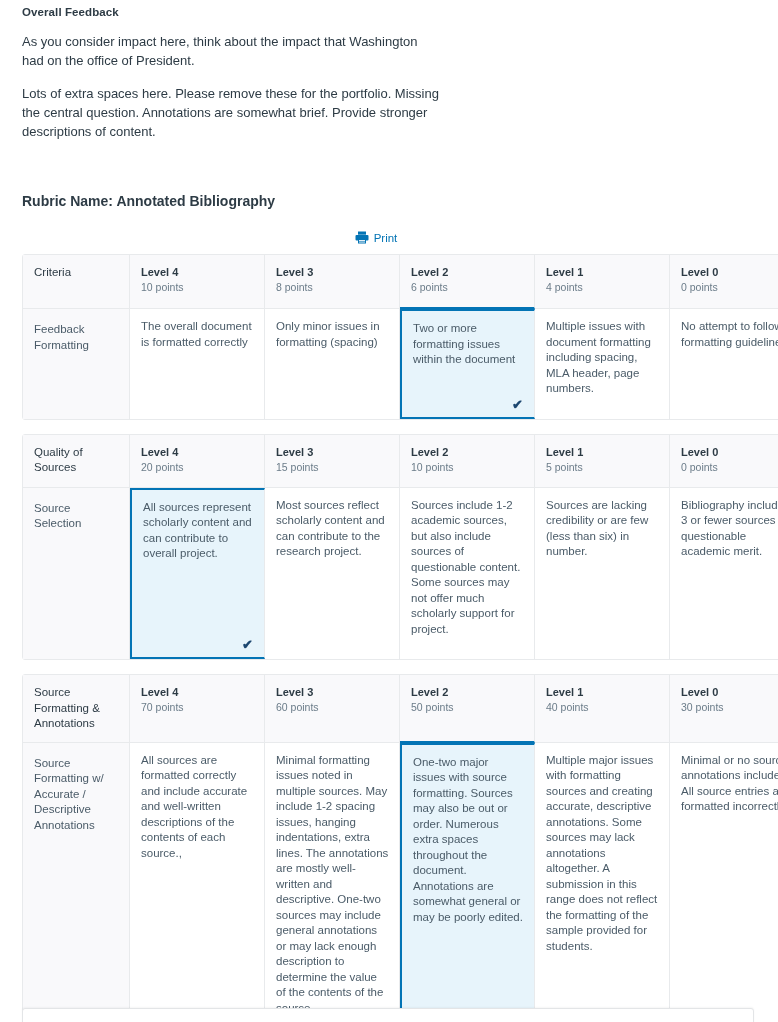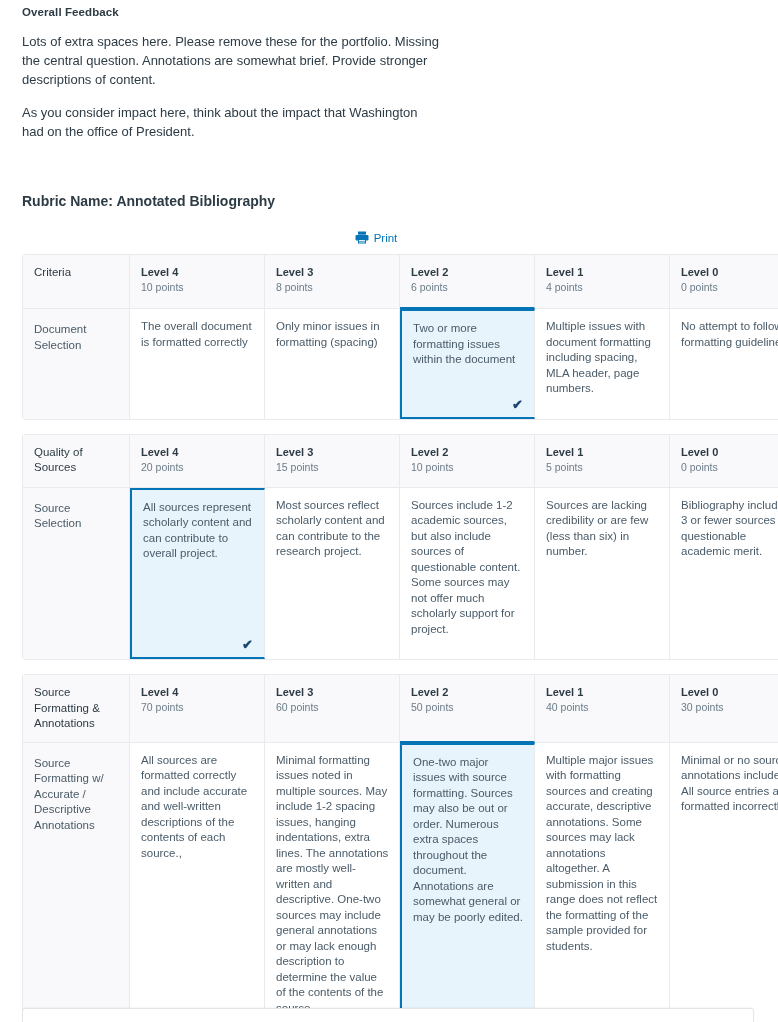--- a/index.html
+++ b/index.html
@@ -172,22 +172,22 @@
   }
 </style>
 </head>
 <body>
 
 <div class="page">
 
   <section class="feedback-section">
     <div class="feedback-title">Overall Feedback</div>
     <div class="feedback-body">
+      <p>As you consider impact here, think about the impact that Washington had on the office of President.</p>
       <p>Lots of extra spaces here.  Please remove these for the portfolio.  Missing the central question. Annotations are somewhat brief.  Provide stronger descriptions of content.</p>
-      <p>As you consider impact here, think about the impact that Washington had on the office of President.</p>
     </div>
   </section>
 
   <h2 class="rubric-name">Rubric Name: Annotated Bibliography</h2>
 
   <div class="print-row">
     <a class="print-link">
       <span class="printer-icon">
         <svg width="14" height="13" viewBox="0 0 14 13" xmlns="http://www.w3.org/2000/svg">
           <rect x="3" y="0.5" width="8" height="3.2" fill="#0374b5"></rect>
@@ -226,21 +226,21 @@
           </th>
           <th class="c-level">
             <span class="lvl-name">Level 0</span>
             <span class="lvl-pts">0 points</span>
           </th>
 
         </tr>
       </thead>
       <tbody>
         <tr>
-          <td class="criteria-cell">Document Selection</td>
+          <td class="criteria-cell">Feedback Formatting</td>
           <td class="rating-cell"><span>The overall document is formatted correctly</span></td>
           <td class="rating-cell"><span>Only minor issues in formatting (spacing)</span></td>
           <td class="rating-cell selected">
             <span>Two or more formatting issues within the document</span>
             <span class="check">✔</span>
           </td>
           <td class="rating-cell"><span>Multiple issues with document formatting including spacing, MLA header, page numbers.</span></td>
           <td class="rating-cell"><span>No attempt to follow formatting guidelines.</span></td>
 
         </tr>

